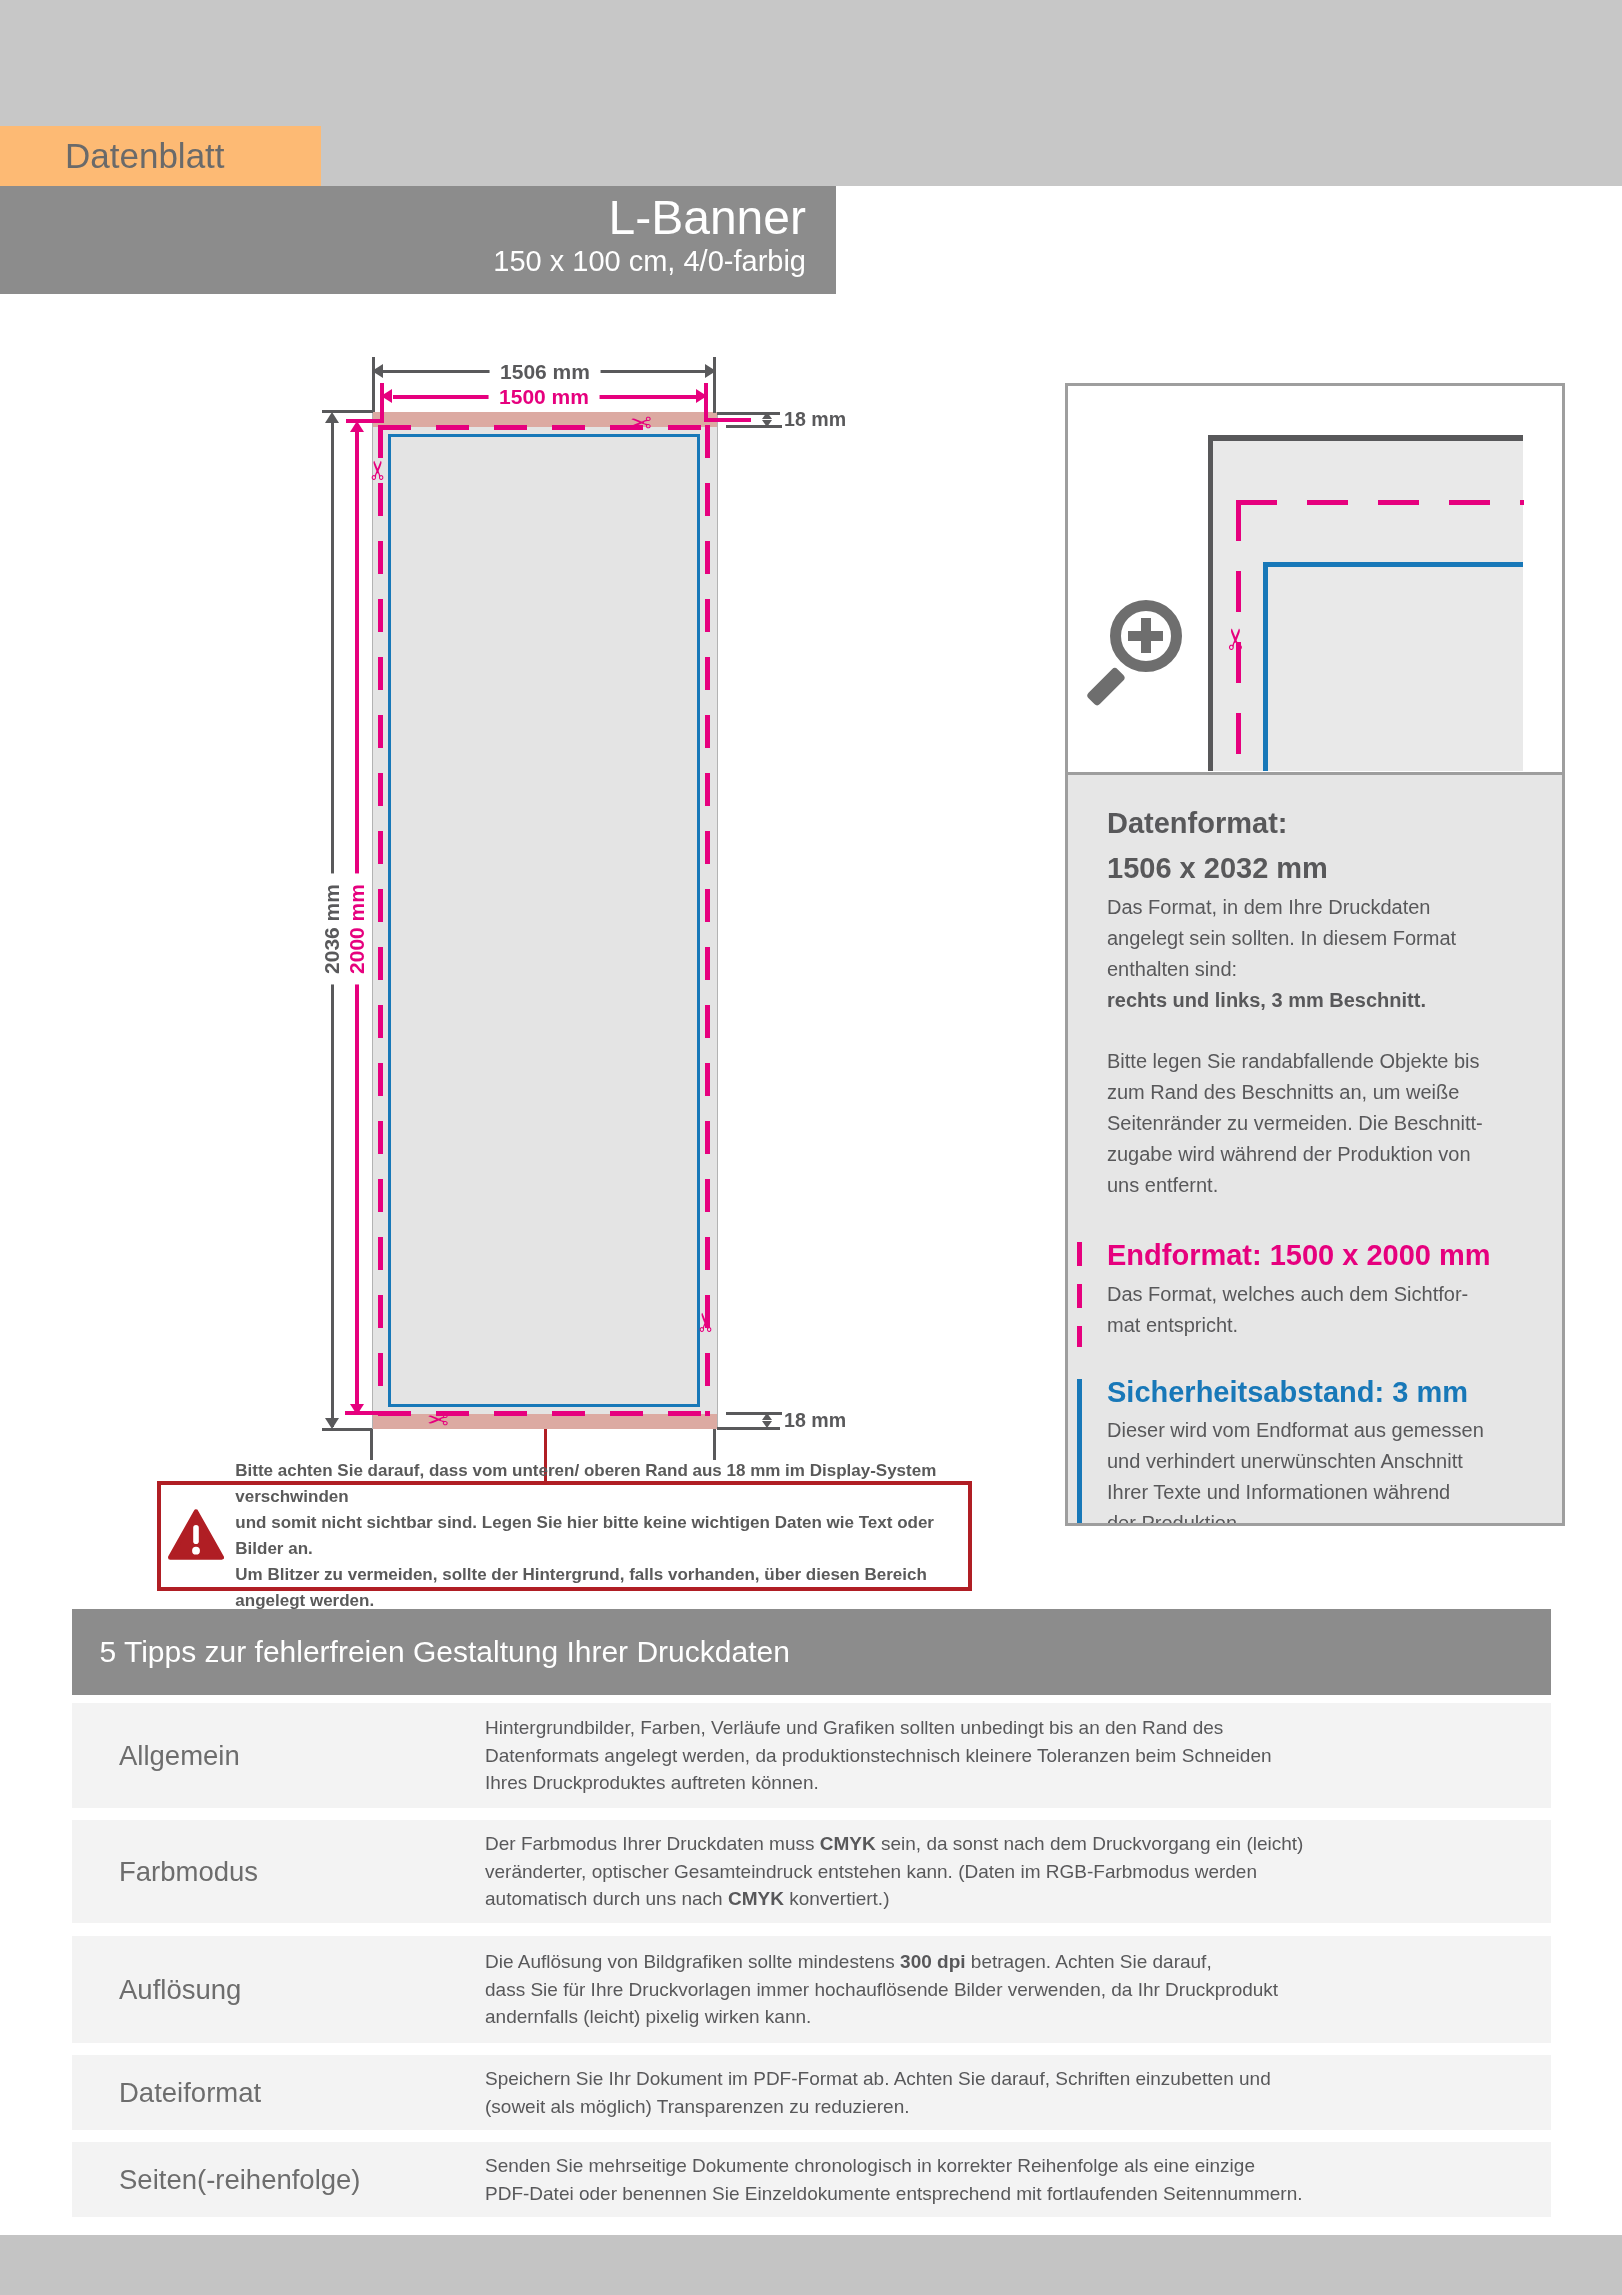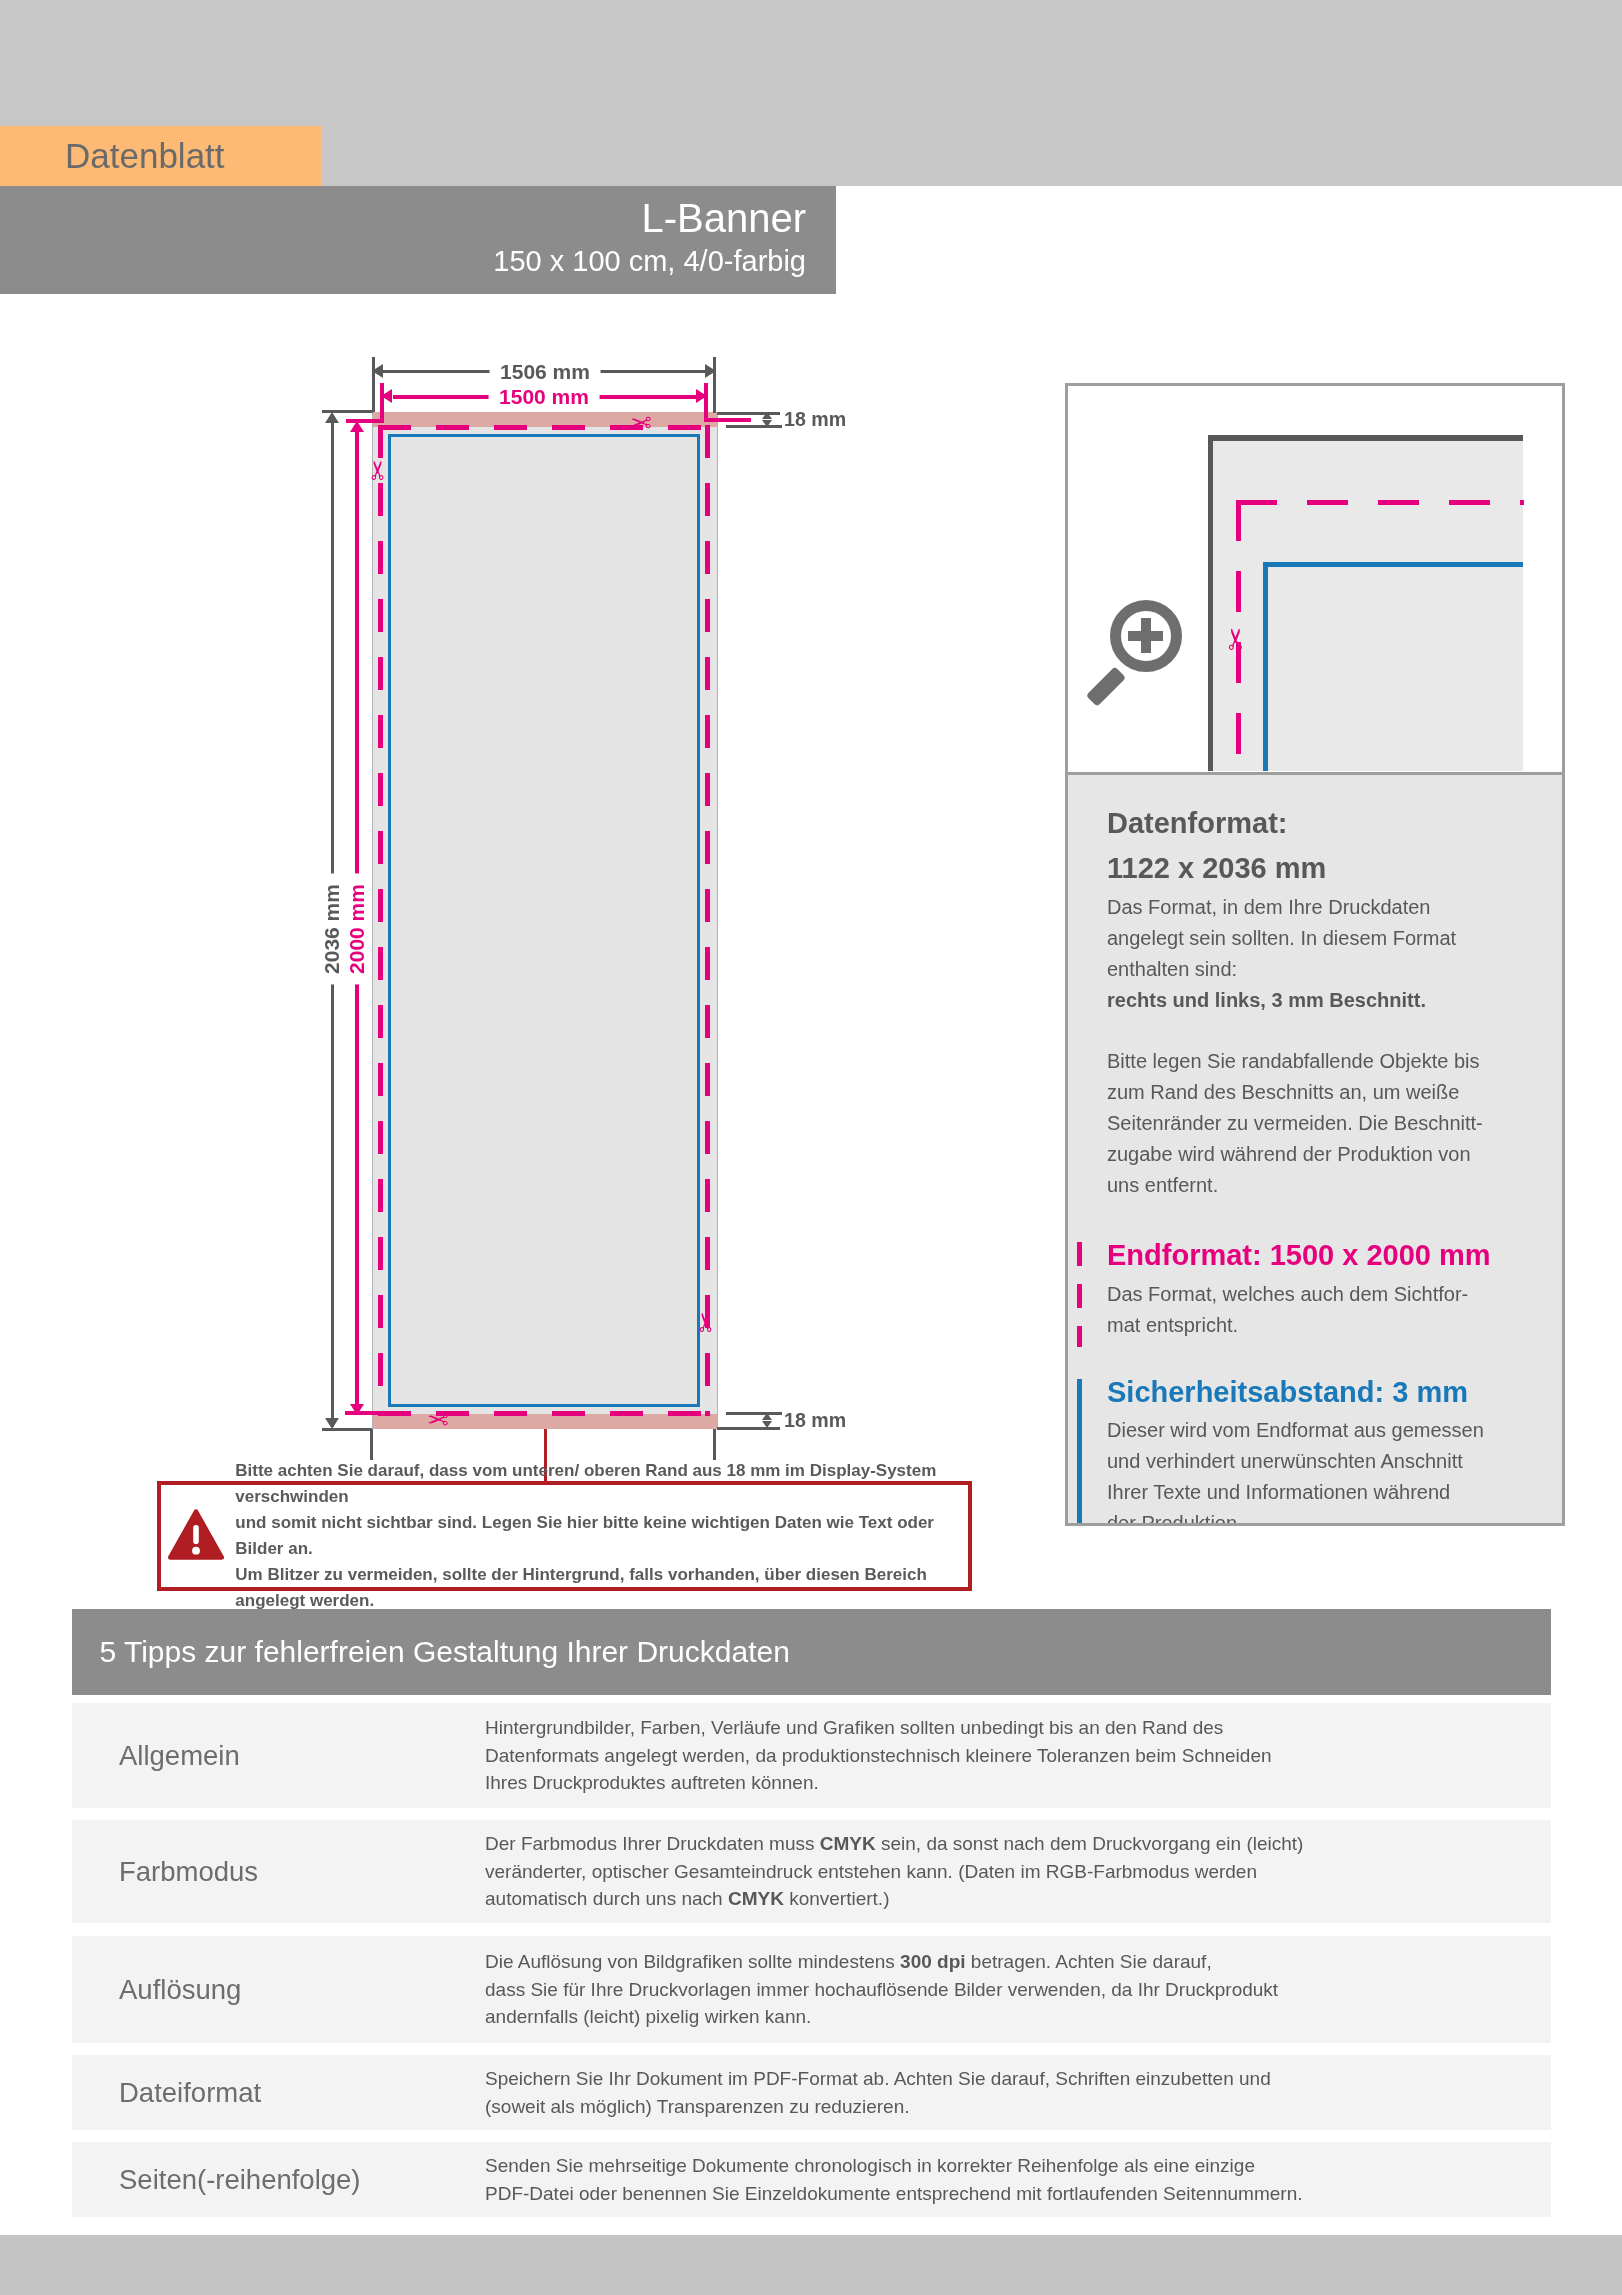--- a/index.html
+++ b/index.html
@@ -7,21 +7,21 @@
     position:relative;width:1623px;height:2295px;background:#ffffff;
     font-family:"Liberation Sans", sans-serif;color:#58585a;overflow:hidden;
   }
   
   .top-band{position:absolute;left:0;top:0;width:1623px;height:186px;background:#c7c7c7;}
   .doc-label-box{position:absolute;left:0;top:126px;width:321px;height:60px;background:#fdba74;
     display:flex;align-items:center;}
   .doc-label-box span{font-size:35px;color:#6a6a6a;padding-left:65px;}
   .title-band{position:absolute;left:0;top:186px;width:836px;height:108px;background:#8c8c8c;
     text-align:right;padding-right:30px;box-sizing:border-box;color:#ffffff;}
-  .title-band .t1{font-size:40px;line-height:50px;margin-top:6.5px;}
+  .title-band .t1{font-size:48px;line-height:50px;margin-top:6.5px;}
   .title-band .t2{font-size:29px;line-height:37px;}
   .gline{position:absolute;background:#59595b;}
   .mline{position:absolute;background:#e6007e;}
   .tri{position:absolute;width:0;height:0;border-style:solid;}
   
   .banner{position:absolute;left:372px;top:412px;width:346px;height:1017px;background:#e4e4e4;
     border-left:1.3px solid #b3b3b3;border-right:1.3px solid #b3b3b3;box-sizing:border-box;}
   .bleed{position:absolute;left:373px;width:344px;height:15px;background:#dcaaa2;}
   .bleed.top{top:412px;} .bleed.bottom{top:1414px;}
   .dashed-rect{position:absolute;left:378px;top:425px;width:332px;height:991px;}
@@ -188,21 +188,21 @@
     <div class="detail-fill"></div>
     <div class="detail-dh"></div>
     <div class="detail-dv"></div>
     <div class="detail-bh"></div>
     <div class="detail-bv"></div>
     <div class="detail-scis">✂</div>
   </div>
 
   <div class="panel-gray">
     <h3>Datenformat:</h3>
-    <h3 style="margin-top:10.5px;">1122 x 2036 mm</h3>
+    <h3 style="margin-top:10.5px;">1506 x 2032 mm</h3>
     <div class="para" style="margin-top:7.9px;">Das Format, in dem Ihre Druckdaten
 angelegt sein sollten. In diesem Format
 enthalten sind:</div>
     <div class="bold-line">rechts und links, 3 mm Beschnitt.</div>
     <div class="para" style="margin-top:30px;">Bitte legen Sie randabfallende Objekte bis
 zum Rand des Beschnitts an, um weiße
 Seitenränder zu vermeiden. Die Beschnitt-
 zugabe wird während der Produktion von
 uns entfernt.</div>
 

